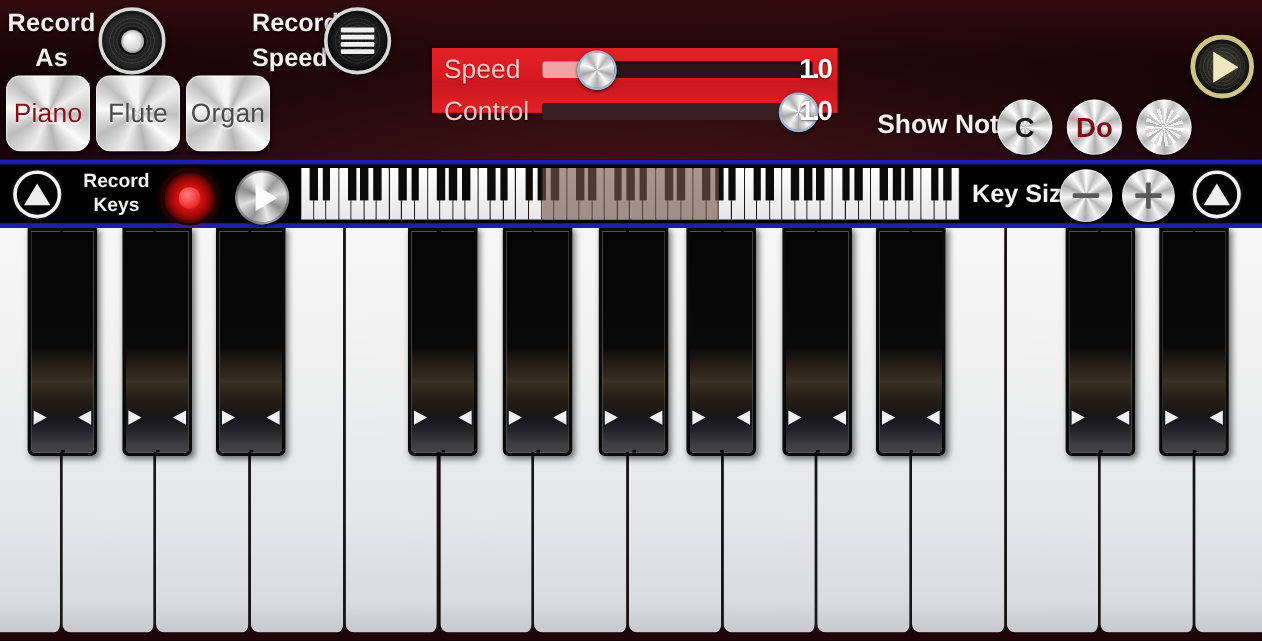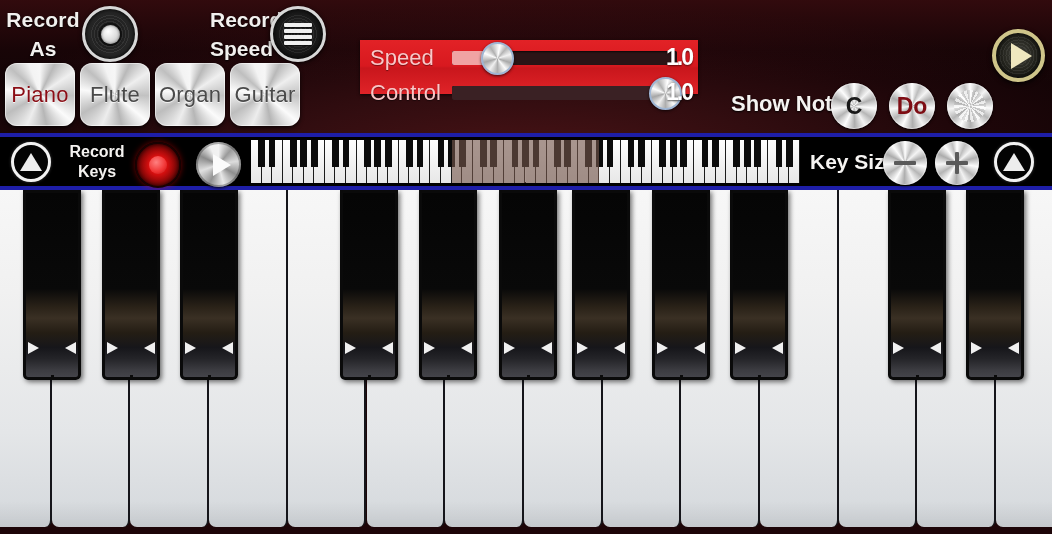--- a/index.html
+++ b/index.html
@@ -381,21 +381,20 @@
           <i></i>
           <i></i>
           <i></i>
         </div>
     </div>
 
     <div class="instr-row">
       <div class="instr sel">Piano</div>
       <div class="instr">Flute</div>
       <div class="instr">Organ</div>
-      <div class="instr">Guitar</div>
     </div>
 
     <div class="ms-panel">
       <div class="ms-row r1">
         <div class="ms-lbl">Speed</div>
         <div class="ms-track" id="speed-track" style="left:92px; width:225px;">
           <div class="fill" id="speed-fill" style="background: rgb(240, 163, 163); width: 20%;"></div>
         </div>
         <div class="thumb" id="speed-thumb" style="left: 120.5px;"></div>
         <div class="ms-val">1.0</div>

